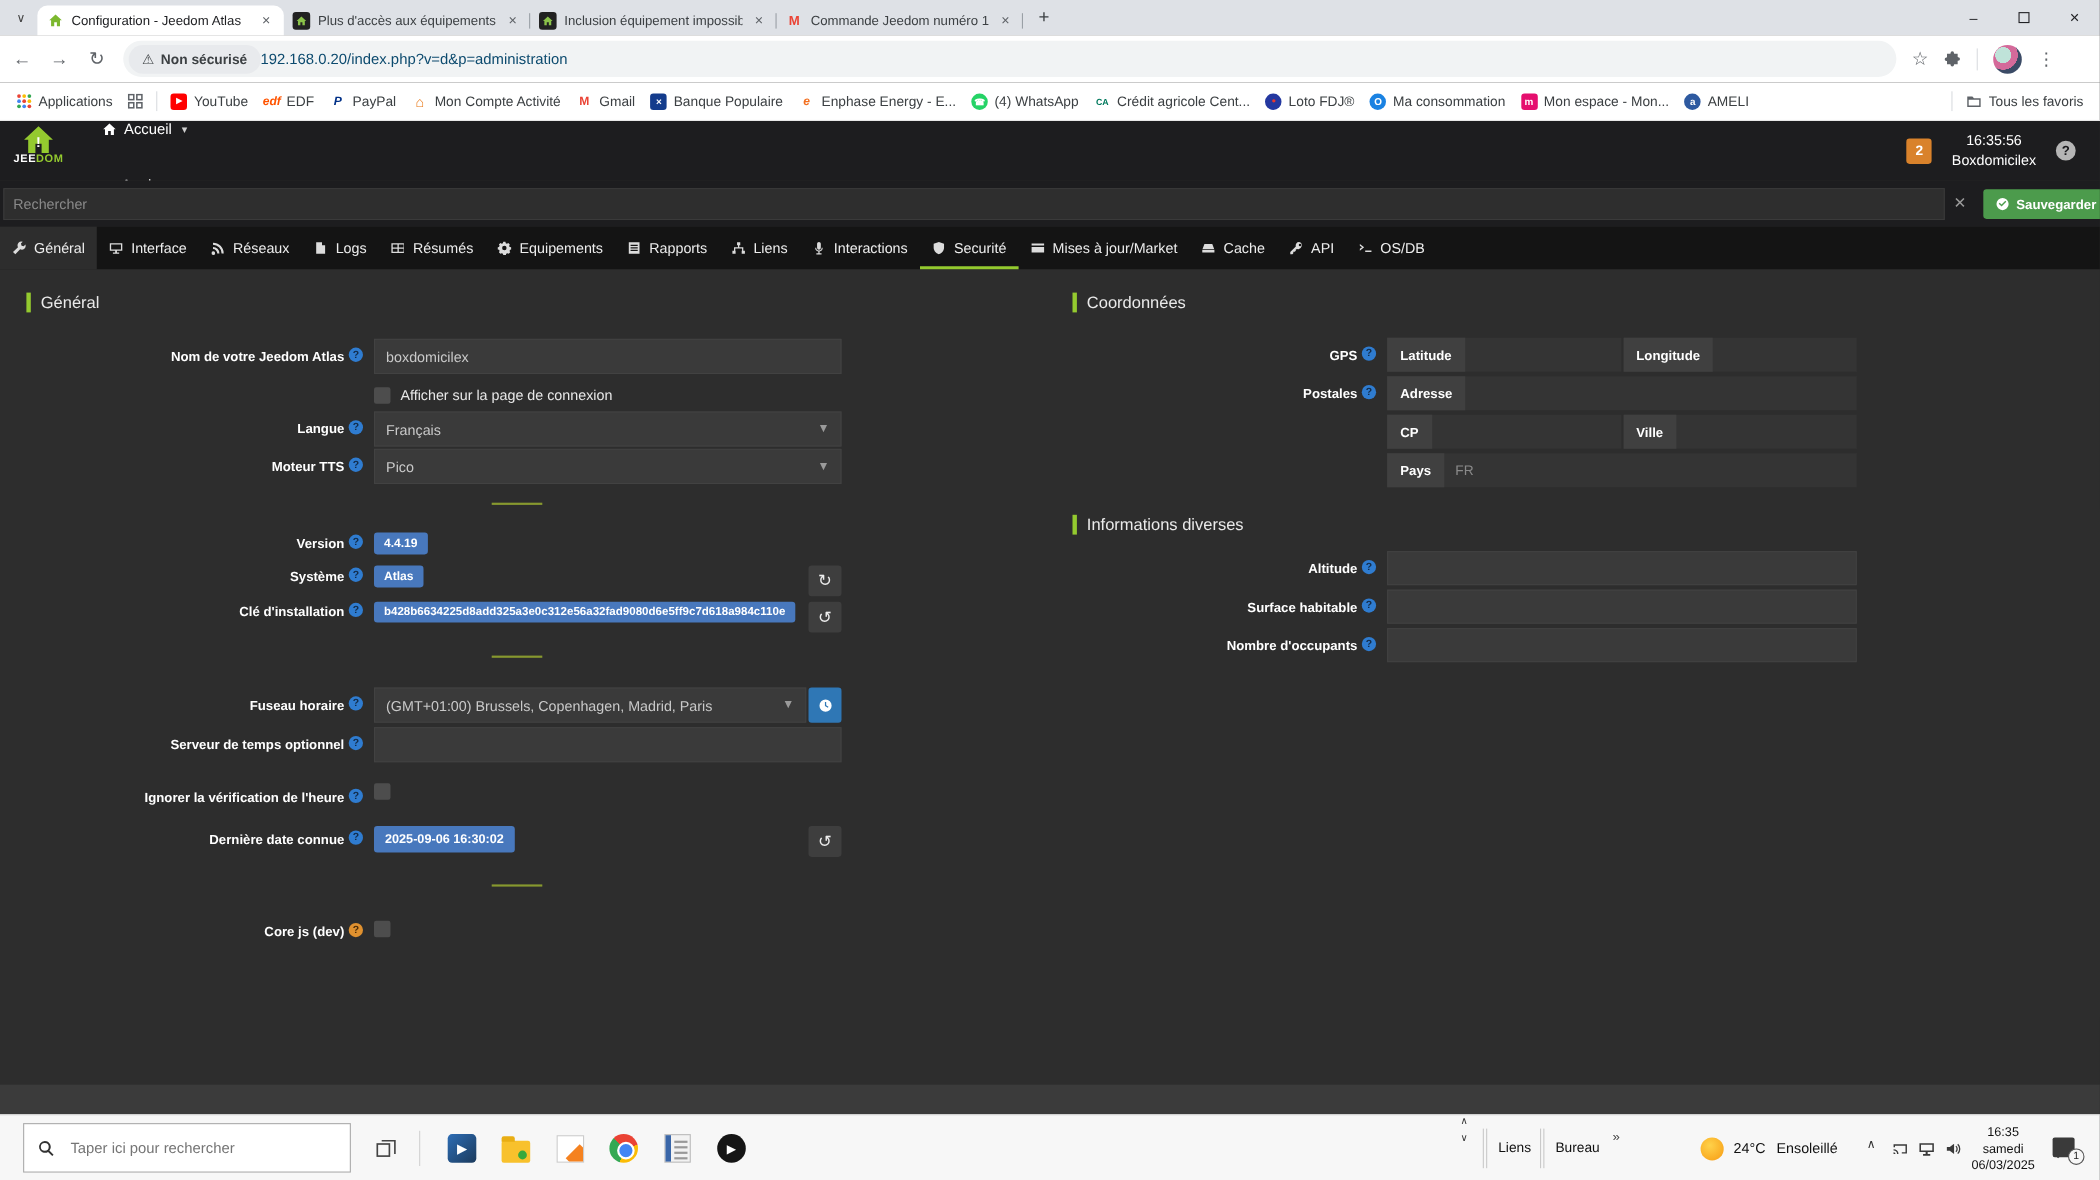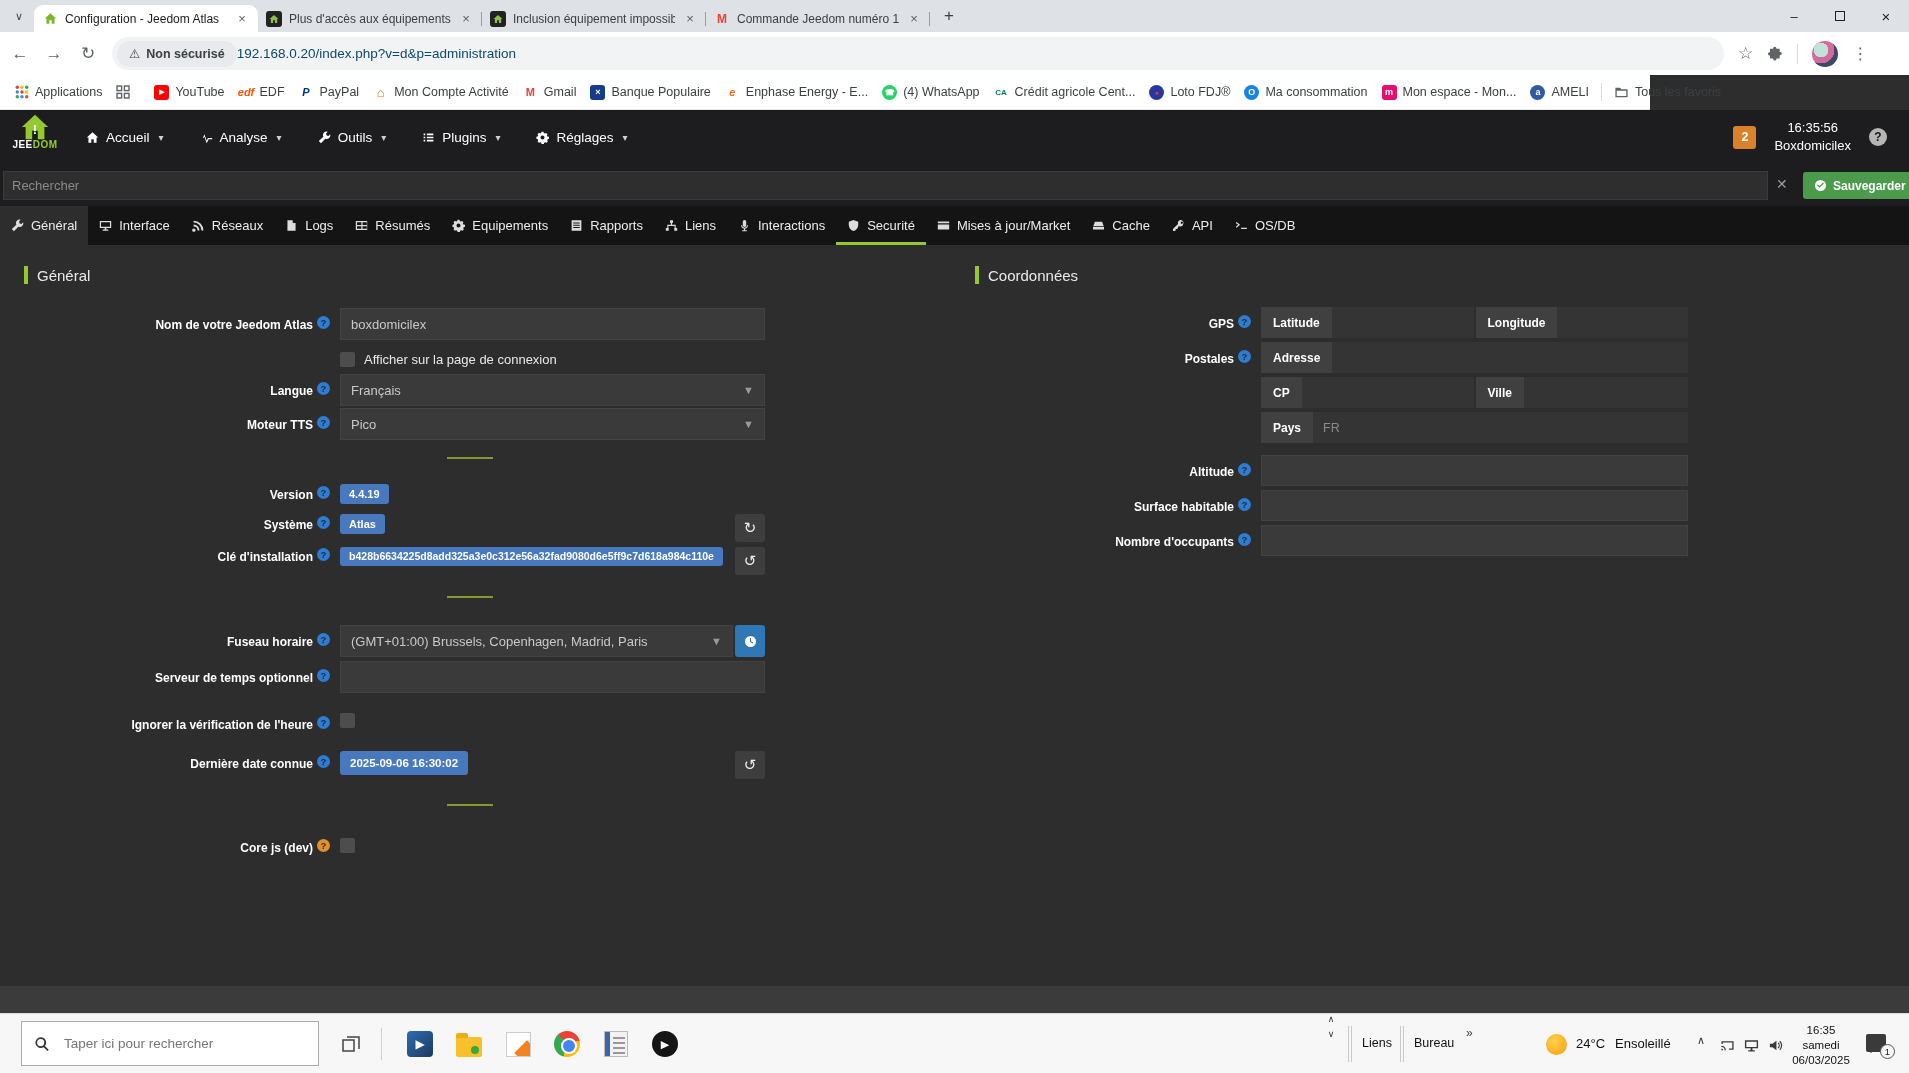--- a/index.html
+++ b/index.html
@@ -27,35 +27,35 @@
   .ctoolbar{position:absolute;left:0;top:32px;width:1909px;height:43px;background:#fff;display:flex;align-items:center;}
   .navbtn{width:28px;height:28px;margin-left:6px;display:flex;align-items:center;justify-content:center;color:#5f6368;font-size:17px;}
   .omnibox{margin-left:10px;width:1612px;height:33px;background:#f1f3f4;border-radius:17px;display:flex;align-items:center;padding:0 5px;}
   .secchip{height:26px;background:#e8eaed;border-radius:13px;display:flex;align-items:center;gap:6px;padding:0 12px;color:#3c4043;font-size:12.5px;}
   .url{margin-left:0;color:#0c4a6e;font-size:13.5px;}
   .tbright{display:flex;align-items:center;gap:14px;margin-left:14px;color:#5f6368;}
   .avatar{width:26px;height:26px;border-radius:50%;background:radial-gradient(circle at 35% 35%,#bfe3d9 0 30%,#d46a9a 31% 55%,#3b4b66 56% 100%);}
   .vdiv{width:1px;height:20px;background:#dadce0;}
 
   
-  .cbookmarks{position:absolute;left:0;top:75px;width:1650px;height:35px;background:#fff;border-bottom:1px solid #e8e8e8;display:flex;align-items:center;padding:0 8px;color:#3c4043;font-size:12.5px;}
+  .cbookmarks{position:absolute;left:0;top:75px;width:1909px;height:35px;background:#fff;border-bottom:1px solid #e8e8e8;display:flex;align-items:center;padding:0 8px;color:#3c4043;font-size:12.5px;}
   .bm{display:flex;align-items:center;gap:6px;padding:0 7px;white-space:nowrap;}
   .bmi{width:15px;height:15px;border-radius:3px;display:flex;align-items:center;justify-content:center;font-size:9px;font-weight:bold;flex:none;}
   .bmi.circle{border-radius:50%;}
   .bmi.text{background:transparent;font-size:11px;font-style:italic;}
   .bmsep{width:1px;height:18px;background:#dadce0;margin:0 5px;}
 
   
   .jnav{position:absolute;left:0;top:110px;width:1909px;height:54px;background:#1d1d1f;color:#fff;}
   .jlogo{position:absolute;left:4px;top:2px;width:62px;text-align:center;}
   .jlogo .house{position:relative;display:inline-block;}
   .jlogo .bang{position:absolute;left:50%;top:55%;transform:translate(-50%,-50%);color:#fff;font-weight:bold;font-size:13px;}
   .jlogo .word{font-size:10px;font-weight:bold;letter-spacing:.5px;color:#94ca2f;margin-top:-3px;}
   .jlogo .word b{color:#fff;font-weight:bold;}
-  .jmenu{position:absolute;left:86px;top:0;height:54px;display:flex;align-items:center;gap:36px;}
+  .jmenu{position:absolute;left:86px;top:0;height:54px;display:flex;align-items:center;gap:36px;flex-direction:column;}
   .jmitem{display:flex;align-items:center;gap:7px;font-size:13.5px;color:#fff;}
   .jmitem .caret{font-size:10px;color:#cfcfcf;margin-left:2px;}
   .jnavright{position:absolute;right:22px;top:0;height:54px;display:flex;align-items:center;gap:18px;}
   .alertbadge{width:23px;height:23px;background:#d9822b;border-radius:3px;color:#fff;font-weight:bold;font-size:12.5px;display:flex;align-items:center;justify-content:center;}
   .clockblk{text-align:center;font-size:13px;line-height:1.35;color:#fff;}
   .helpcircle{width:18px;height:18px;border-radius:50%;background:#b5b5b5;color:#17171a;font-weight:bold;font-size:12px;display:flex;align-items:center;justify-content:center;}
 
   
   .jsearchrow{position:absolute;left:0;top:164px;width:1909px;height:42px;background:#1d1d1f;}
   .jsearch{position:absolute;left:3px;top:7px;width:1765px;height:29px;background:#2e2e2e;border:1px solid #3a3a3a;color:#ccc;font-size:13px;padding:0 8px;outline:none;font-family:"Liberation Sans",sans-serif;}
@@ -686,20 +686,24 @@
       <div class="rrow">
         <div class="rlabel"></div>
         <div class="rctrl">
             <div class="grp">
               <span class="addon">Pays</span>
               <span class="gin">FR</span>
             </div>
           </div>
       </div>
 
+      <div class="sect" style="margin-top:22px;">
+          <span class="bar"></span>
+          <span class="st">Informations diverses</span>
+        </div>
 
       <div class="rrow" style="margin-top:12px;">
         <div class="rlabel"><span>Altitude</span><span class="q">?</span></div>
         <div class="rctrl">
             <div class="rinput"></div>
           </div>
       </div>
       <div class="rrow">
         <div class="rlabel"><span>Surface habitable</span><span class="q">?</span></div>
         <div class="rctrl">

